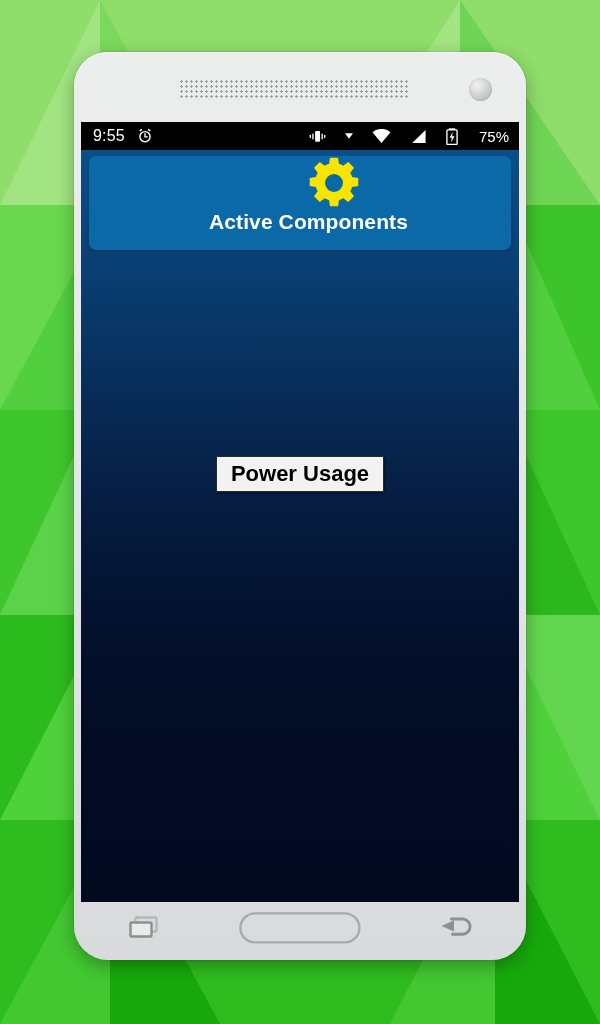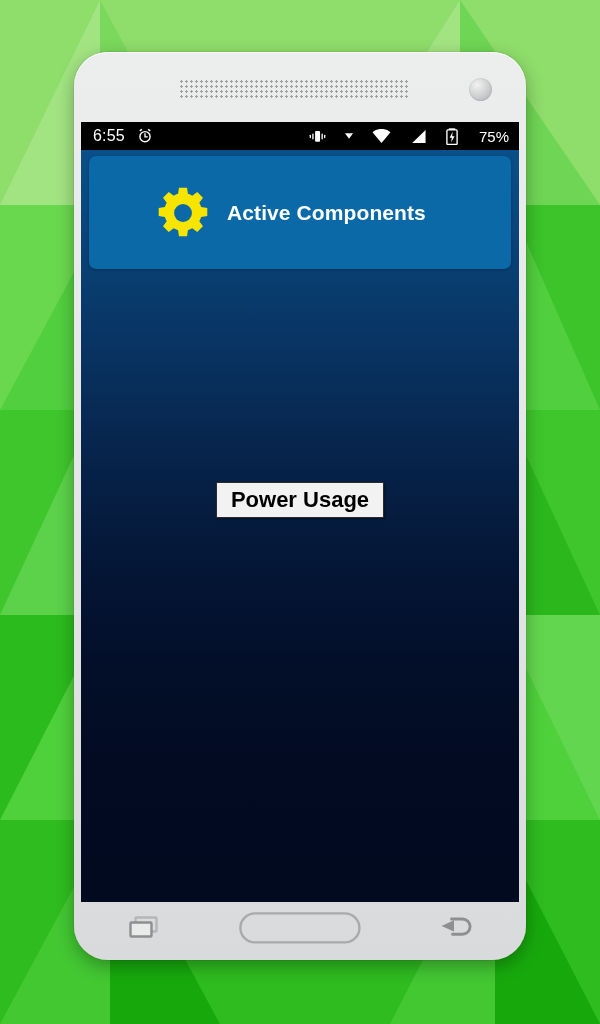--- a/index.html
+++ b/index.html
@@ -94,25 +94,26 @@
       #041433 58%,
       #030e28 70%,
       #020b22 82%,
       #020a20 100%);
   }
 
   
   .header-card{
     position:absolute;
     left:8px; top:6px;
-    width:422px; height:113px;
+    width:422px; height:94px;
     background:#0b69a8;
     border-radius:7px;
     display:flex; align-items:center;
     box-shadow:0 1px 3px rgba(0,0,0,.25);
+    flex-direction:column;
   }
   .gear-wrap{ margin-left:67px; width:54px; height:54px; display:flex; }
   .header-title{
     margin-left:17px;
     color:#ffffff;
     font-size:21px;
     font-weight:bold;
     letter-spacing:.1px;
   }
 
@@ -139,21 +140,20 @@
     line-height:1;
     letter-spacing:-.2px;
   }
 
   
   .btns{
     position:absolute;
     left:0; right:0; top:306px;
     display:flex; flex-direction:column; align-items:center;
     gap:8px;
-    margin-top:26px;
   }
   .btn{
     background:#f2f2f2;
     border:1px solid #2b2b2b;
     box-shadow:1px 1px 2px rgba(0,0,0,.45);
     color:#000;
     font-size:22px;
     font-weight:bold;
     padding:4px 14px 5px;
     line-height:1.15;
@@ -212,21 +212,21 @@
 <div class="phone">
   <div class="phone-inner-shadow"></div>
 
   <div class="grille"></div>
   <div class="camera"></div>
 
   <div class="screen">
 
     <div class="statusbar">
       <div class="sb-left">
-        <span class="sb-clock">6:55</span>
+        <span class="sb-clock">9:55</span>
         <span>
           <svg width="16" height="16" viewBox="0 0 24 24" fill="#fff">
             <path d="M3.5 3.2 L6.6 1.1 L8 3.0 L4.8 5.1 Z"></path>
             <path d="M20.5 3.2 L17.4 1.1 L16 3.0 L19.2 5.1 Z"></path>
             <circle cx="12" cy="13" r="7.6" fill="none" stroke="#fff" stroke-width="2.1"></circle>
             <path d="M12 8.6 v4.7 h3.4" fill="none" stroke="#fff" stroke-width="2" stroke-linecap="round"></path>
           </svg>
         </span>
       </div>
       <div class="sb-right">

